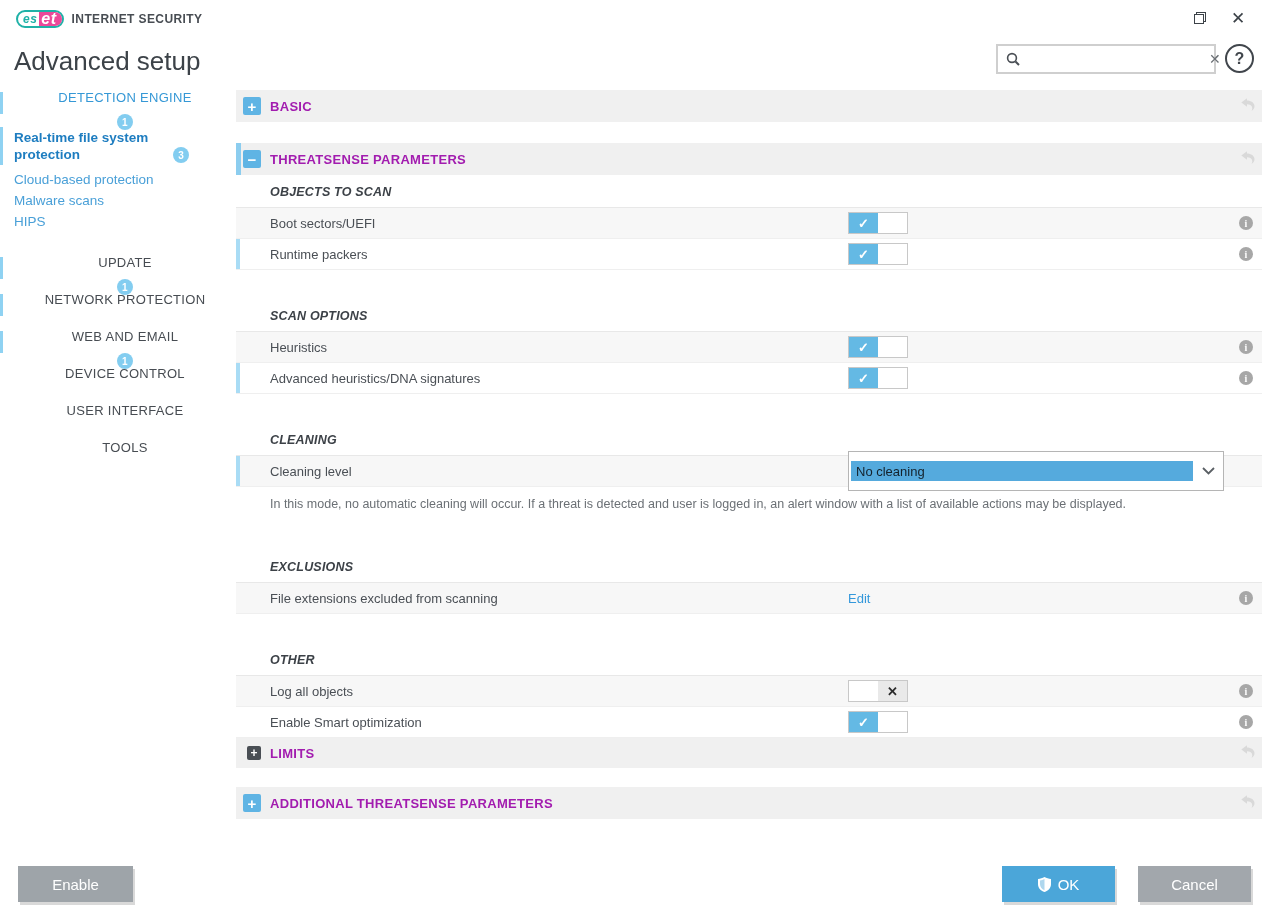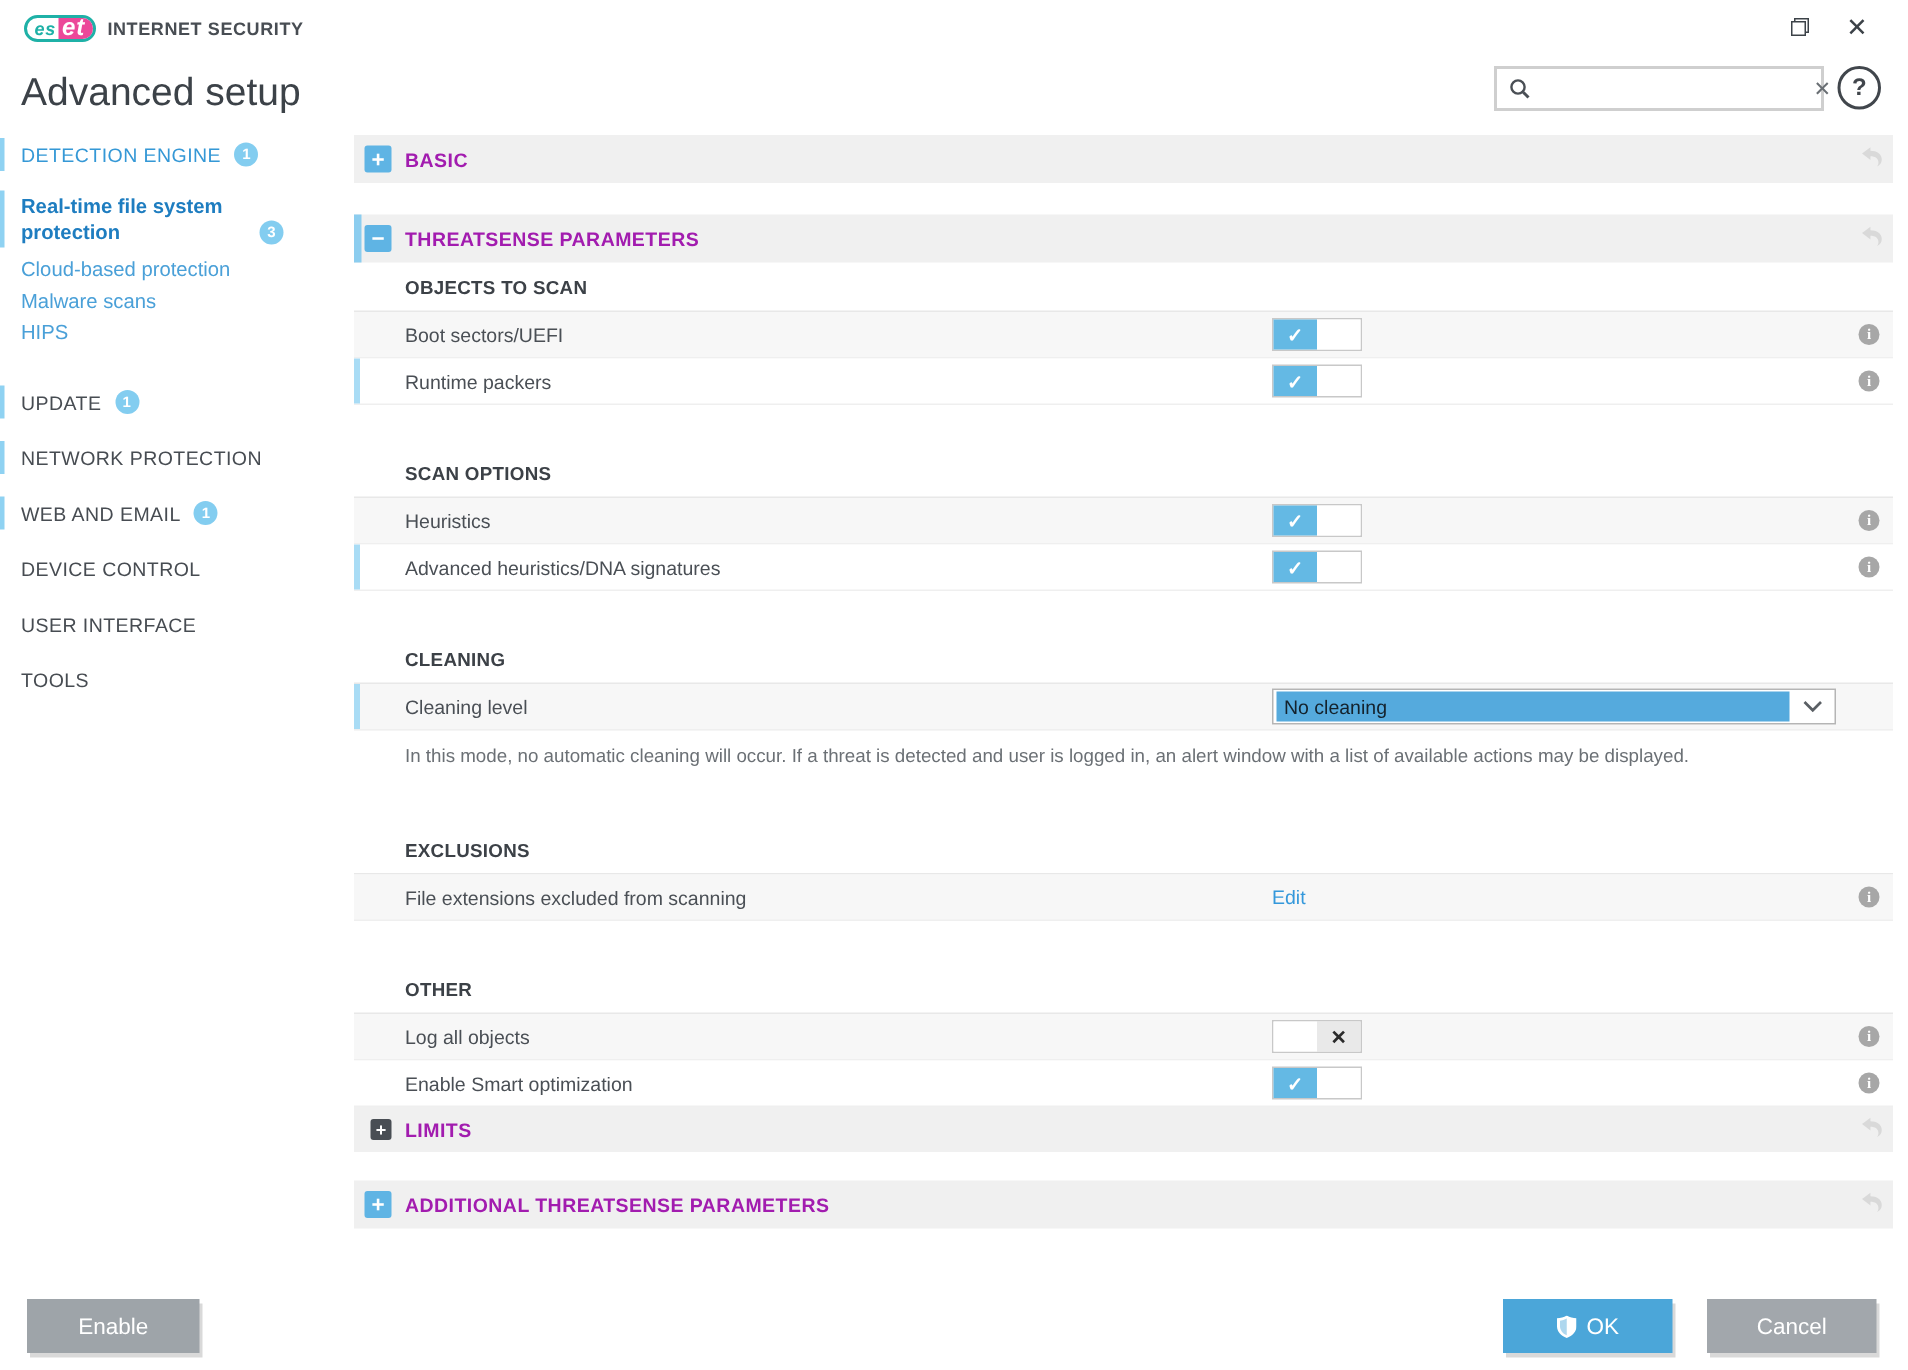--- a/index.html
+++ b/index.html
@@ -31,21 +31,21 @@
   .search-icon svg { display:block; }
   .search-input { flex:1; border:none; outline:none; font-size:13px; color:#3c4248; background:transparent; }
   .search-clear { color:#6a6f74; font-size:14px; cursor:pointer; }
   .help-circle { top:44px; left:1225px; width:29px; height:29px; border:2px solid #41464c; border-radius:50%;
     display:flex; align-items:center; justify-content:center; font-size:16px; font-weight:bold; color:#41464c; cursor:pointer; }
 
   
   .sidebar { top:90px; left:0; width:236px; }
   .side-item { position:relative; display:flex; align-items:center; gap:9px; padding:0 0 0 14px; cursor:pointer; }
   .side-accent { position:absolute; left:0; top:2px; bottom:2px; width:3px; background:#8fd2f2; }
-  .grp { height:26px; margin-top:12px; font-size:13px; color:#474c52; letter-spacing:.3px; }
+  .grp { height:26px; margin-top:12px; font-size:13px; color:#474c52; letter-spacing:.3px;flex-direction:column; }
   .grp.first { margin-top:0; }
   .grp.active { color:#3598d6; }
   .grp.spaced { margin-top:23px; }
   .sub { min-height:21px; font-size:13.5px; color:#4aa0d8; }
   .sub.selected { color:#1e7dc0; font-weight:bold; width:200px; line-height:17px; padding-top:2px; padding-bottom:2px; align-items:flex-start; flex-wrap:wrap; }
   .sub.selected .side-accent { top:0; bottom:0; }
   .badge { min-width:16px; height:16px; border-radius:8px; background:#83cdf0; color:#fff; font-size:10px; font-weight:bold;
     display:inline-flex; align-items:center; justify-content:center; padding:0 4px; flex:0 0 auto; }
   .sel-wrap { display:flex; align-items:flex-end; gap:9px; }
 
@@ -56,36 +56,36 @@
   .expander { width:18px; height:18px; background:#5fb4e4; border-radius:2px; color:#fff; font-size:15px; font-weight:bold;
     display:flex; align-items:center; justify-content:center; margin-left:7px; line-height:1; cursor:pointer; }
   .expander.small { width:14px; height:14px; background:#494e54; font-size:12px; margin-left:11px; }
   .sect-label { margin-left:10px; font-size:13px; font-weight:bold; color:#a21caf; letter-spacing:.3px; }
   .sect-bar .sect-label { margin-left:9px; }
   .revert { position:absolute; right:6px; top:50%; transform:translateY(-50%); width:17px; height:17px; cursor:pointer; }
   .revert svg { display:block; }
   .gap21 { height:21px; } .gap29 { height:29px; } .gap19 { height:19px; }
 
   .group-title { height:33px; display:flex; align-items:flex-end; padding:0 0 8px 34px;
-    font-size:12.5px; font-weight:bold; color:#3c4147; border-bottom:1px solid #e8e8e8; letter-spacing:.2px; }
+    font-size:12.5px; font-weight:bold; color:#3c4147; border-bottom:1px solid #e8e8e8; letter-spacing:.2px;font-style:italic; }
   .row { position:relative; height:31px; display:flex; align-items:center; padding-left:34px; border-bottom:1px solid #efefef; }
   .row.odd  { background:#f7f7f7; }
   .row.even { background:#ffffff; }
   .row.modified::before { content:""; position:absolute; left:0; top:0; bottom:0; width:4px; background:#a9dcf5; }
   .row-label { font-size:13px; color:#4a4f55; }
   .row-control { position:absolute; left:612px; top:50%; transform:translateY(-50%); }
 
   .toggle { width:60px; height:22px; border:1px solid #c8c8c8; background:#fff; display:flex; cursor:pointer; }
   .toggle .half { width:50%; display:flex; align-items:center; justify-content:center; font-size:13px; font-weight:bold; }
   .toggle.on .half.a { background:#64b9e4; color:#fff; }
   .toggle.on .half.b { background:#fff; }
   .toggle.off .half.a { background:#fff; }
   .toggle.off .half.b { background:#e9e9e9; color:#2b2b2b; }
 
-  .dropdown { width:376px; height:24px; border:1px solid #b5b5b5; background:#fff; display:flex; align-items:center; cursor:pointer; }
+  .dropdown { width:376px; height:40px; border:1px solid #b5b5b5; background:#fff; display:flex; align-items:center; cursor:pointer; }
   .dropdown .sel-text { flex:1; height:20px; margin:2px 0 2px 2px; background:#55aadd; color:#14222c;
     font-size:13px; display:flex; align-items:center; padding-left:5px; }
   .dropdown .chev { width:30px; display:flex; align-items:center; justify-content:center; color:#5a5f64; }
 
   .edit-link { font-size:13px; color:#3498db; cursor:pointer; }
   .info-dot { position:absolute; right:9px; top:50%; transform:translateY(-50%); width:14px; height:14px; border-radius:50%;
     background:#a7a7a7; color:#fff; font-size:10px; font-weight:bold; font-family:"Liberation Serif", serif;
     display:flex; align-items:center; justify-content:center; cursor:pointer; }
   .note-row { padding:10px 40px 10px 34px; background:#fff; font-size:12.5px; color:#6b7075; }
 

